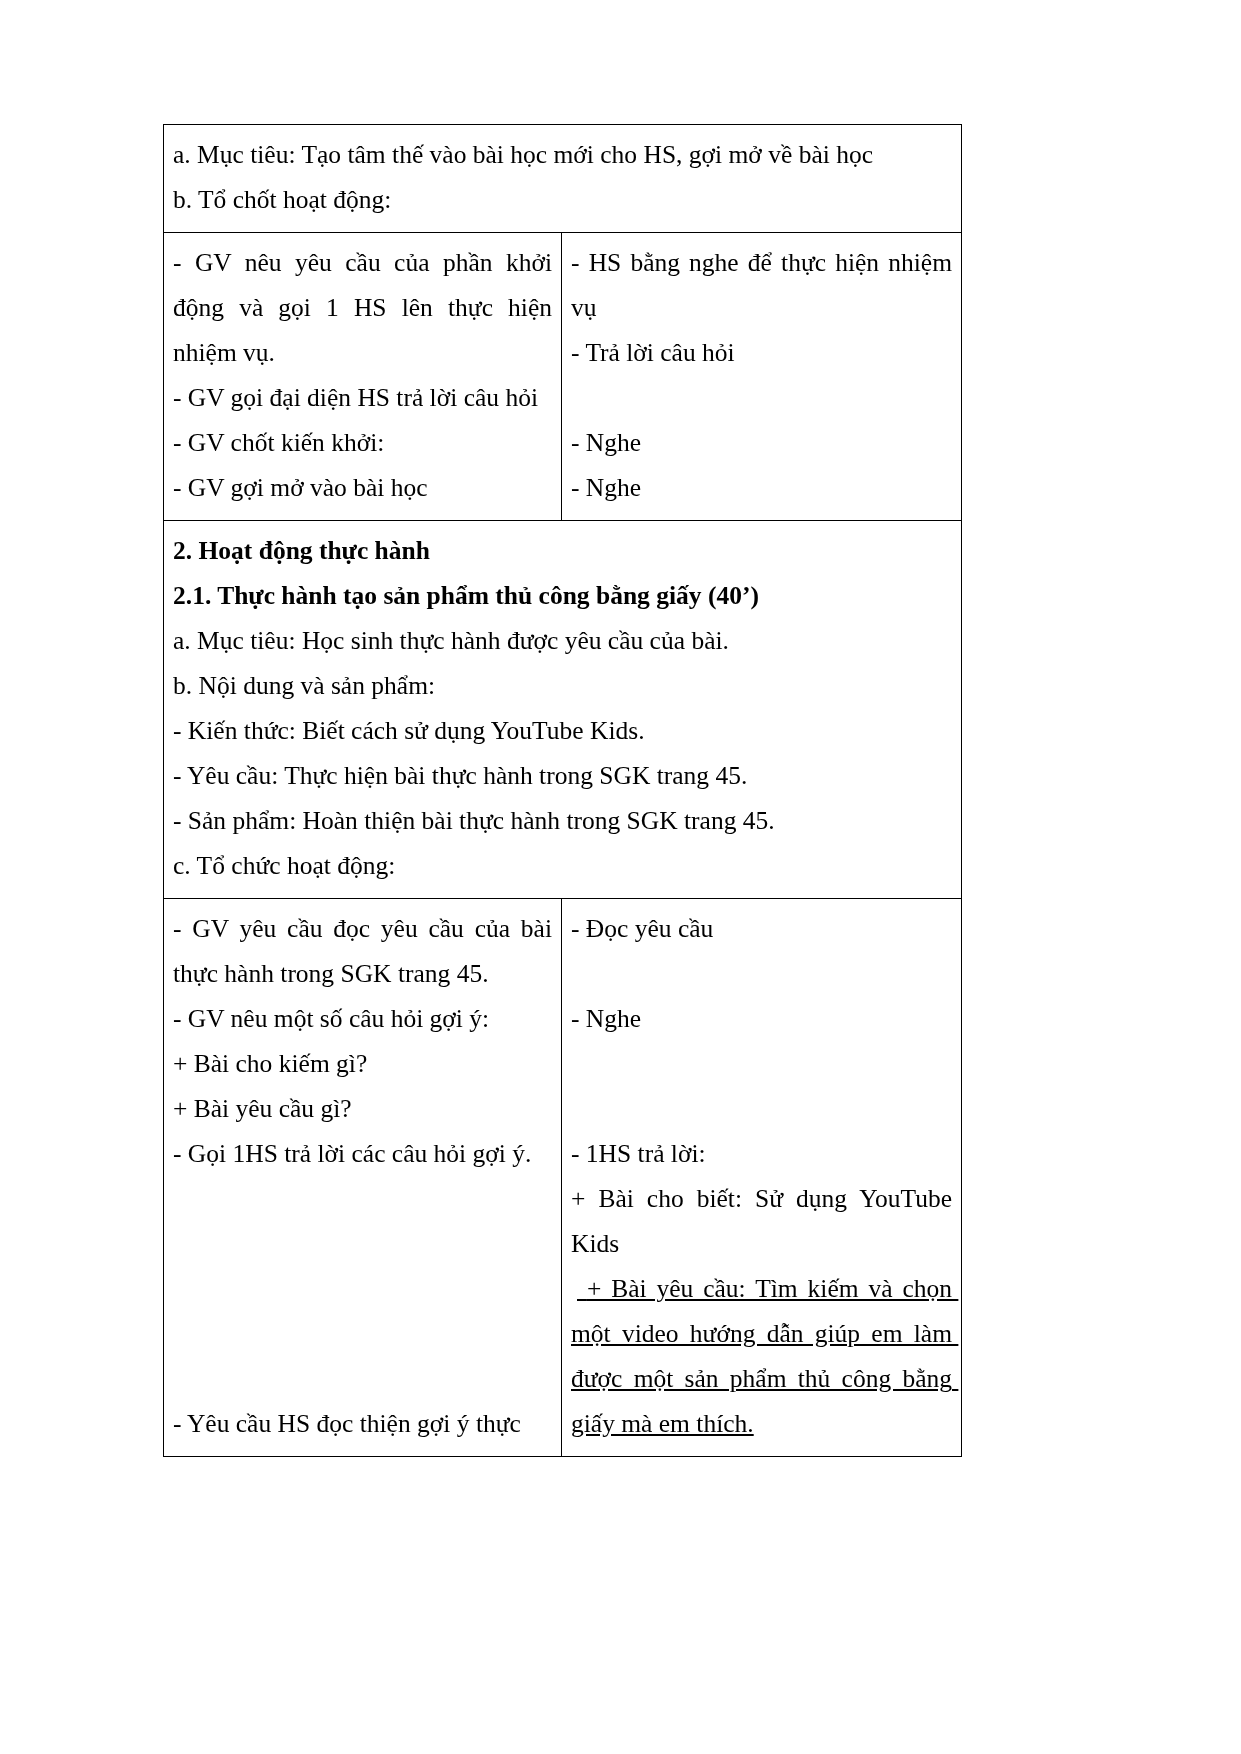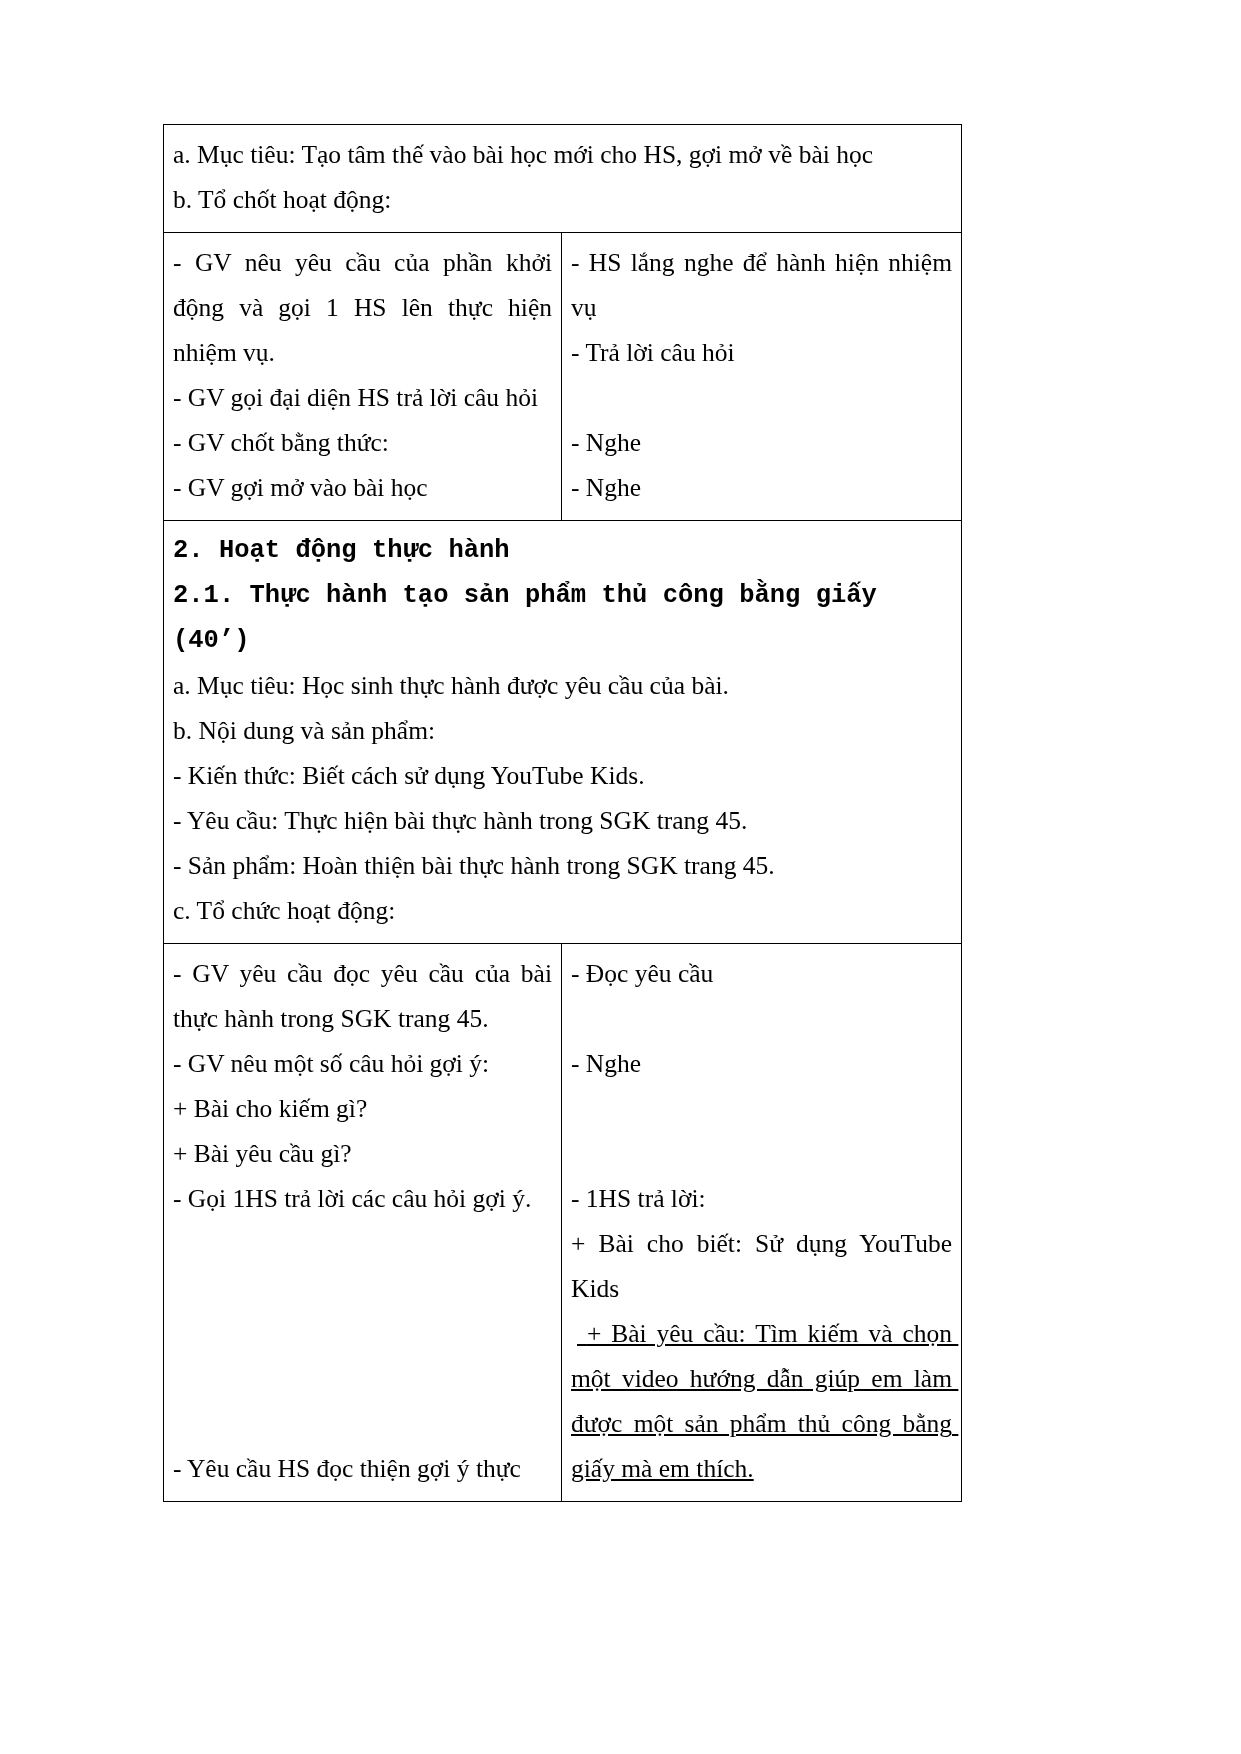--- a/index.html
+++ b/index.html
@@ -55,21 +55,20 @@
     line-height: 45px;
     text-align: left;
     white-space: pre-wrap;
   }
   p.justify {
     text-align: justify;
     text-justify: inter-word;
   }
   p.bold {
     font-weight: bold;
-    font-family: Liberation Mono, monospace;
   }
   p.indent-sm {
     text-indent: 6px;
     text-decoration: underline;
   }
   .spacer-line {
     height: 45px;
   }
 </style>
 </head>
@@ -87,25 +86,25 @@
         <tr>
           <td class="full-width-cell" colspan="2">
             <p class="line">a. Mục tiêu: Tạo tâm thế vào bài học mới cho HS, gợi mở về bài học</p>
             <p class="line">b. Tổ chốt hoạt động:</p>
           </td>
         </tr>
         <tr>
           <td>
             <p class="line justify">- GV nêu yêu cầu của phần khởi động và gọi 1 HS lên thực hiện nhiệm vụ.</p>
             <p class="line">- GV gọi đại diện HS trả lời câu hỏi</p>
-            <p class="line">- GV chốt bằng thức:</p>
+            <p class="line">- GV chốt kiến khởi:</p>
             <p class="line">- GV gợi mở vào bài học</p>
           </td>
           <td>
-            <p class="line justify">- HS lắng nghe để hành hiện nhiệm vụ</p>
+            <p class="line justify">- HS bằng nghe để thực hiện nhiệm vụ</p>
             <p class="line">- Trả lời câu hỏi</p>
             <div class="spacer-line"></div>
             <p class="line">- Nghe</p>
             <p class="line">- Nghe</p>
           </td>
         </tr>
 
         <tr>
           <td class="full-width-cell" colspan="2">
             <p class="line bold">2. Hoạt động thực hành</p>

